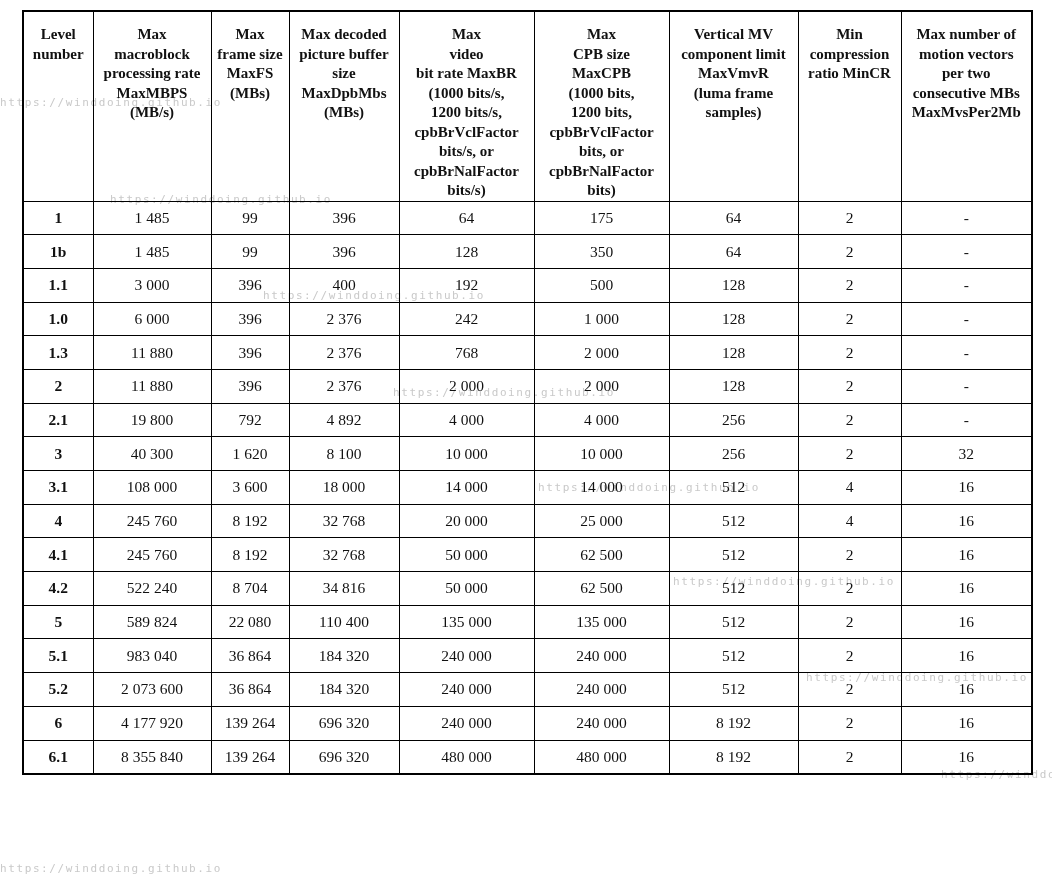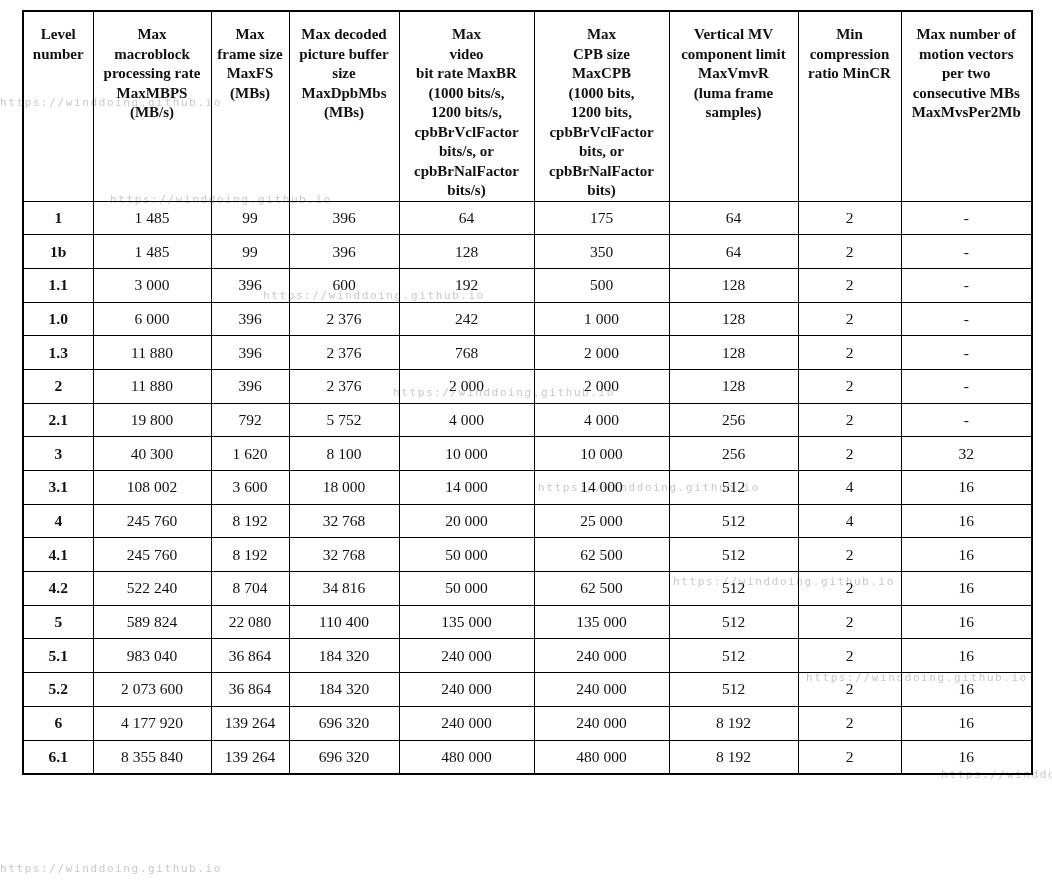--- a/index.html
+++ b/index.html
@@ -160,21 +160,21 @@
           <td class="col-max-br">128</td>
           <td class="col-max-cpb">350</td>
           <td class="col-max-vmvr">64</td>
           <td class="col-min-cr">2</td>
           <td class="col-max-mvs">-</td>
         </tr>
         <tr>
           <td class="col-level">1.1</td>
           <td class="col-max-mbps">3 000</td>
           <td class="col-max-fs">396</td>
-          <td class="col-max-dpb-mbs">600</td>
+          <td class="col-max-dpb-mbs">400</td>
           <td class="col-max-br">192</td>
           <td class="col-max-cpb">500</td>
           <td class="col-max-vmvr">128</td>
           <td class="col-min-cr">2</td>
           <td class="col-max-mvs">-</td>
         </tr>
         <tr>
           <td class="col-level">1.0</td>
           <td class="col-max-mbps">6 000</td>
           <td class="col-max-fs">396</td>
@@ -204,41 +204,41 @@
           <td class="col-max-br">2 000</td>
           <td class="col-max-cpb">2 000</td>
           <td class="col-max-vmvr">128</td>
           <td class="col-min-cr">2</td>
           <td class="col-max-mvs">-</td>
         </tr>
         <tr>
           <td class="col-level">2.1</td>
           <td class="col-max-mbps">19 800</td>
           <td class="col-max-fs">792</td>
-          <td class="col-max-dpb-mbs">5 752</td>
+          <td class="col-max-dpb-mbs">4 892</td>
           <td class="col-max-br">4 000</td>
           <td class="col-max-cpb">4 000</td>
           <td class="col-max-vmvr">256</td>
           <td class="col-min-cr">2</td>
           <td class="col-max-mvs">-</td>
         </tr>
         <tr>
           <td class="col-level">3</td>
           <td class="col-max-mbps">40 300</td>
           <td class="col-max-fs">1 620</td>
           <td class="col-max-dpb-mbs">8 100</td>
           <td class="col-max-br">10 000</td>
           <td class="col-max-cpb">10 000</td>
           <td class="col-max-vmvr">256</td>
           <td class="col-min-cr">2</td>
           <td class="col-max-mvs">32</td>
         </tr>
         <tr>
           <td class="col-level">3.1</td>
-          <td class="col-max-mbps">108 002</td>
+          <td class="col-max-mbps">108 000</td>
           <td class="col-max-fs">3 600</td>
           <td class="col-max-dpb-mbs">18 000</td>
           <td class="col-max-br">14 000</td>
           <td class="col-max-cpb">14 000</td>
           <td class="col-max-vmvr">512</td>
           <td class="col-min-cr">4</td>
           <td class="col-max-mvs">16</td>
         </tr>
         <tr>
           <td class="col-level">4</td>

